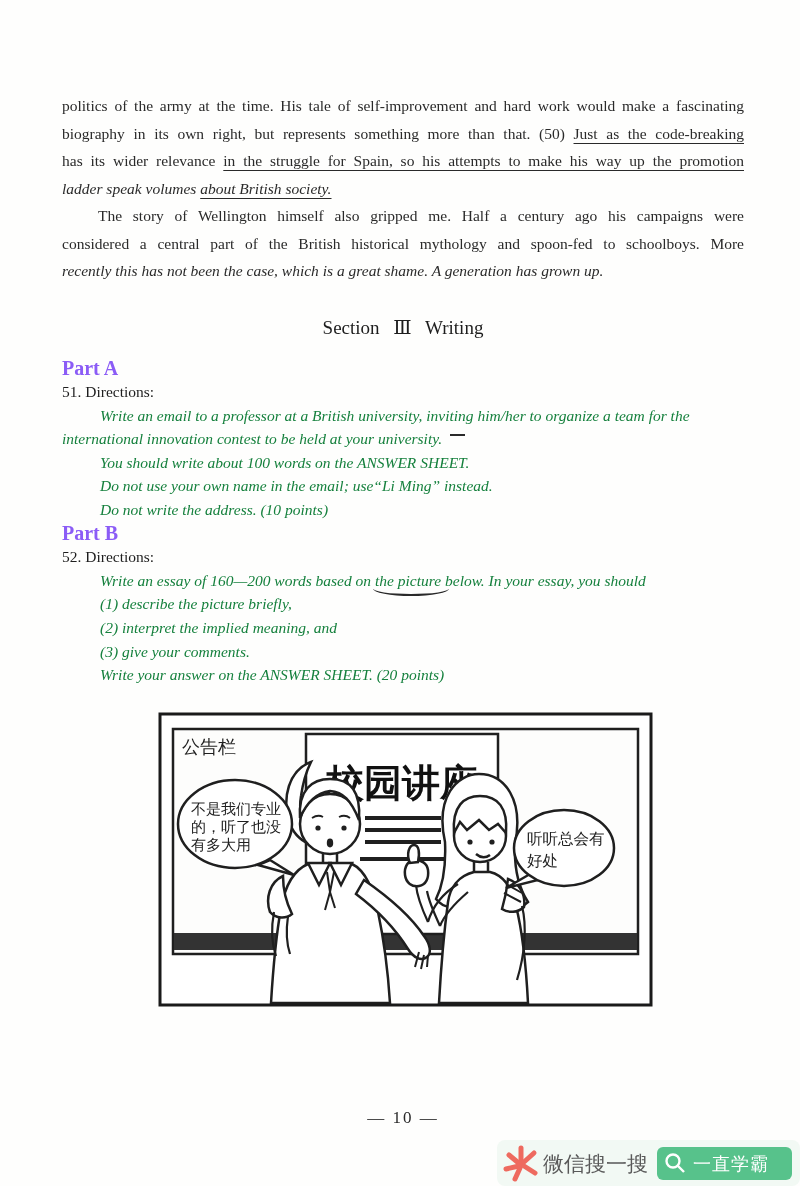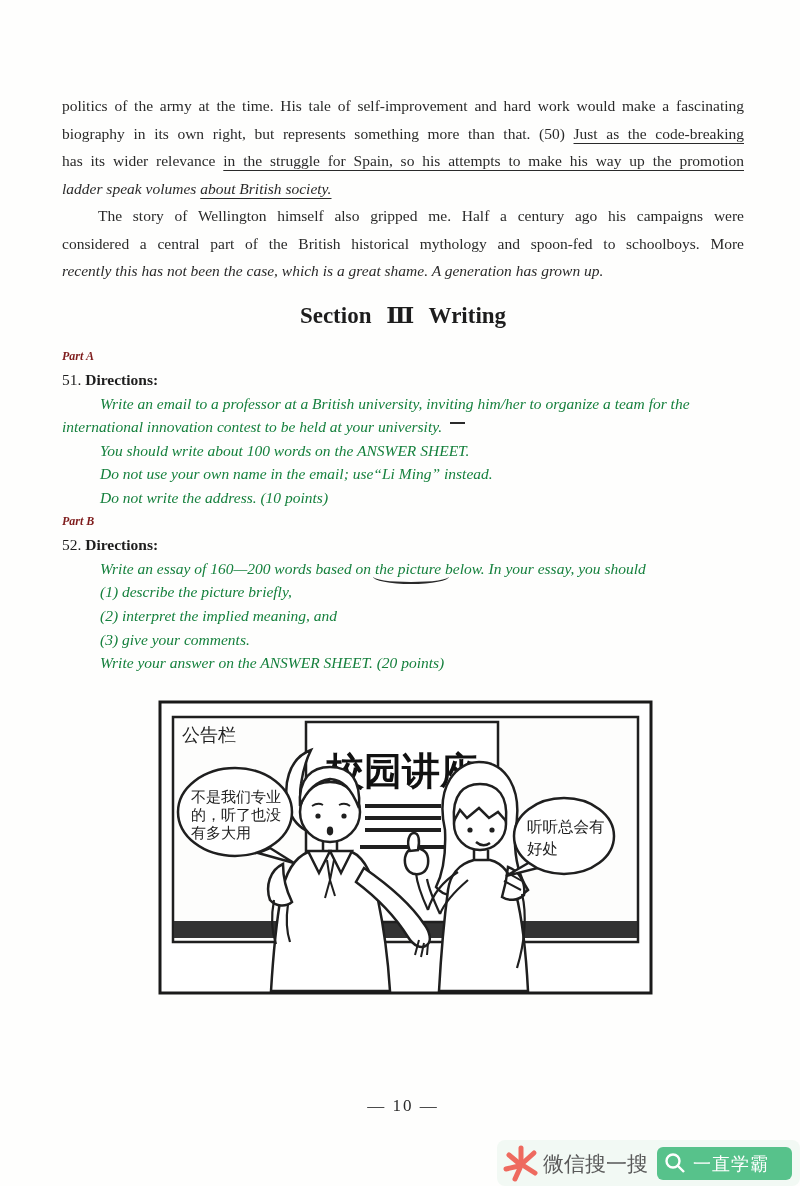--- a/index.html
+++ b/index.html
@@ -14,30 +14,30 @@
 
   
   .passage { font-size:15.5px; line-height:27.5px; color:#2a2a2a; }
   .pline { text-align:justify; text-align-last:justify; white-space:nowrap; }
   .pline.last { text-align:left; text-align-last:left;font-style:italic; }
   .pline.indent { text-indent:36px; }
   .u { text-decoration:underline; text-underline-offset:4px; text-decoration-thickness:1px; }
 
   
   .section-title {
-    text-align:center; font-weight:bold; font-size:23px; color:#1d1d1d;
-    word-spacing:9px; margin-top:16px; margin-bottom:14px; line-height:30px;
+    text-align:center; font-weight:normal; font-size:19px; color:#1d1d1d;
+    word-spacing:9px; margin-top:28px; margin-bottom:14px; line-height:30px;
   }
 
   
   .parts { font-size:15.5px; line-height:23.6px; }
-  .part-label { font-weight:bold; font-size:12px; color:#7f1d1d;font-style:italic; }
+  .part-label { font-weight:bold; font-size:20px; color:#8b5cf6; }
   .dir-head { color:#1e1e1e; }
   .dir-head .num { font-weight:normal; }
-  .dir-head .dirword { font-weight:bold;margin-top:36px; }
+  .dir-head .dirword { font-weight:normal;margin-top:36px; }
   .dline { font-style:italic; padding-left:38px; color:#15803d; }
   .dline.hang { padding-left:0; }
 
   .stray-dash {
     display:inline-block; width:15px; border-top:2px solid #2a2a2a;
     vertical-align:8px; margin-left:8px;
   }
   .curve-mark { position:relative; }
   .curve-mark::after {
     content:""; position:absolute; left:-2px; right:-8px; bottom:-7px; height:7px;

